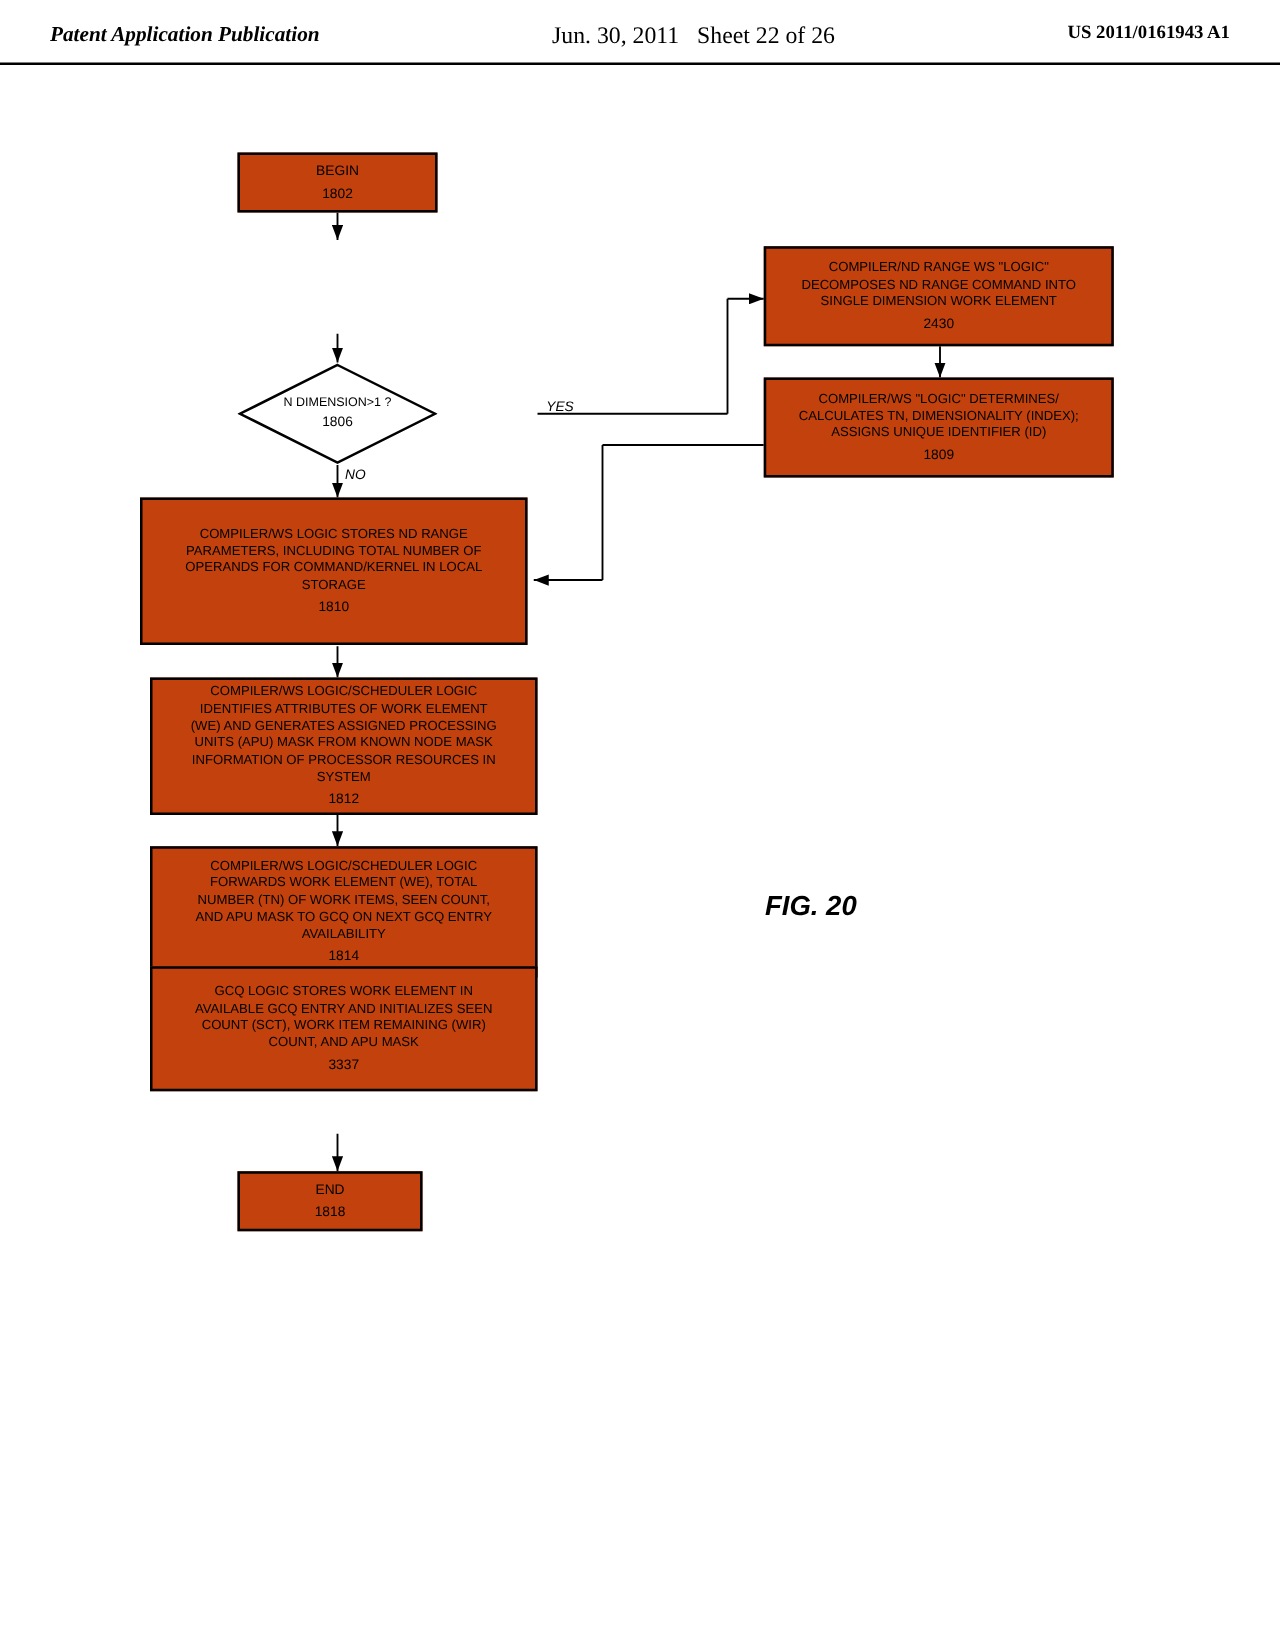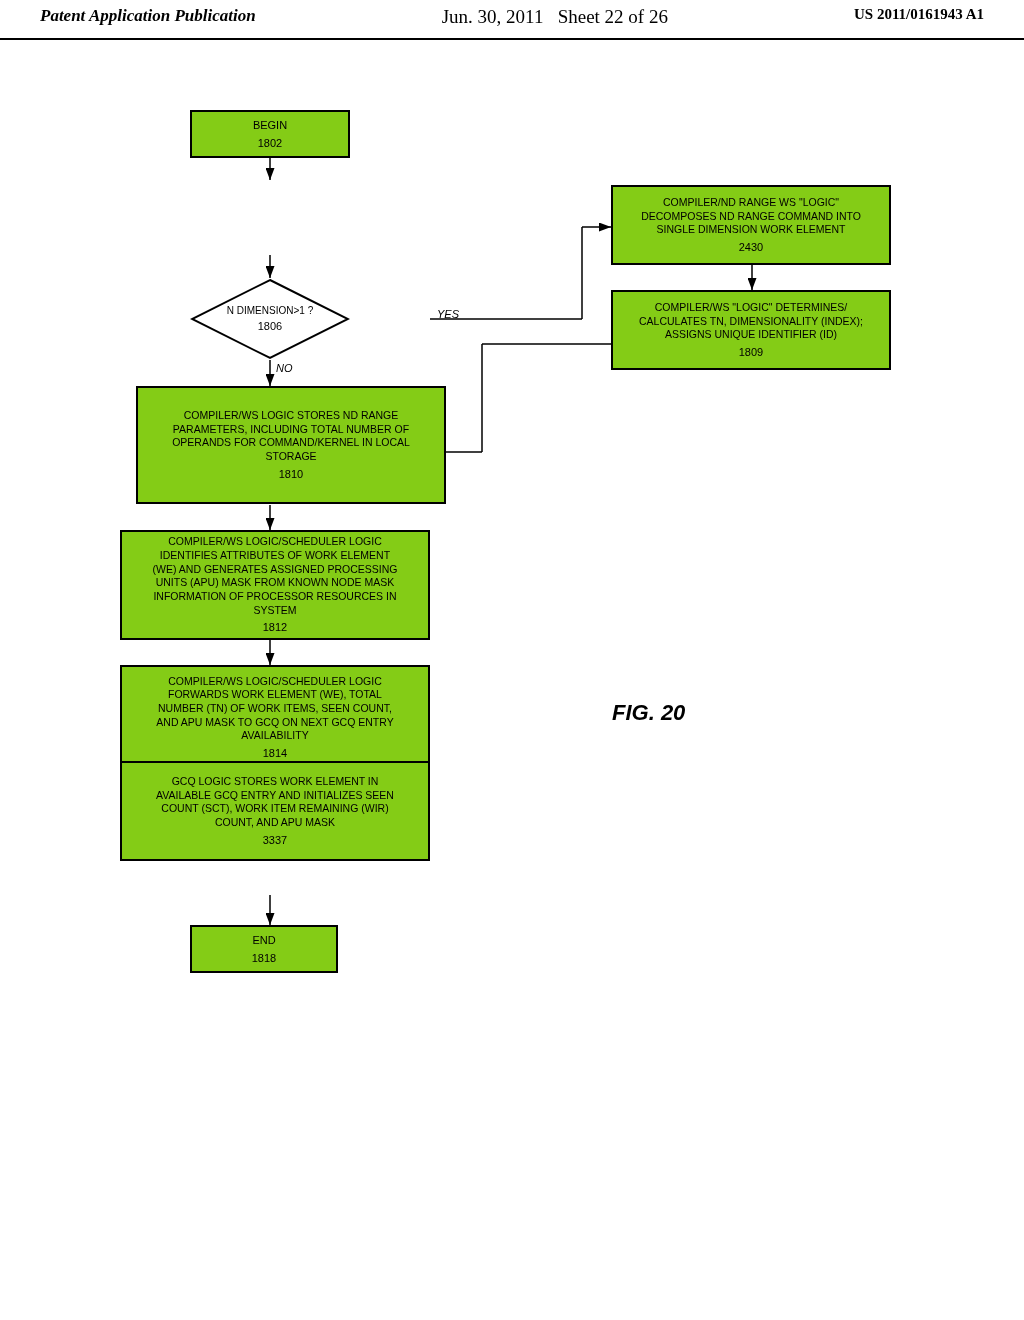--- a/index.html
+++ b/index.html
@@ -9,21 +9,21 @@
       width: 1024px;
       min-height: 1320px;
       position: relative;
       overflow-x: hidden;
     }
 
     .page-header {
       display: flex;
       justify-content: space-between;
       align-items: flex-start;
-      padding: 6px 40px 10px 40px;
+      padding: 18px 40px 10px 40px;
       border-bottom: 2px solid #000;
     }
 
     .header-left {
       font-size: 17px;
       font-weight: bold;
       font-style: italic;
     }
 
     .header-center {
@@ -46,21 +46,21 @@
     
     .flow-container {
       position: relative;
       width: 920px;
       height: 1150px;
     }
 
     .box {
       position: absolute;
       border: 2px solid #000;
-      background: #84cc16;
+      background: #c2410c;
       text-align: center;
       font-size: 11px;
       font-family: Arial, sans-serif;
       display: flex;
       flex-direction: column;
       align-items: center;
       justify-content: center;
       padding: 6px 8px;
       line-height: 1.3;
     }
@@ -189,21 +189,21 @@
       <div class="box-id">2430</div>
     </div>
 
     <div class="box" style="left:559px; top:220px; width:280px; height:80px;">
       <span style="white-space:pre-line; font-size:10.5px;">COMPILER/WS "LOGIC" DETERMINES/
 CALCULATES TN, DIMENSIONALITY (INDEX);
 ASSIGNS UNIQUE IDENTIFIER (ID)</span>
       <div class="box-id">1809</div>
     </div>
 
-    <div class="box" style="left:84px; top:316px; width:310px; height:118px;">
+    <div class="box" style="left:60px; top:316px; width:310px; height:118px;">
       <span style="white-space:pre-line; font-size:10.5px;">COMPILER/WS LOGIC STORES ND RANGE
 PARAMETERS, INCLUDING TOTAL NUMBER OF
 OPERANDS FOR COMMAND/KERNEL IN LOCAL
 STORAGE</span>
       <div class="box-id">1810</div>
     </div>
 
     <div class="box" style="left:68px; top:460px; width:310px; height:110px;">
       <span style="white-space:pre-line; font-size:10.5px;">COMPILER/WS LOGIC/SCHEDULER LOGIC
 IDENTIFIES ATTRIBUTES OF WORK ELEMENT

